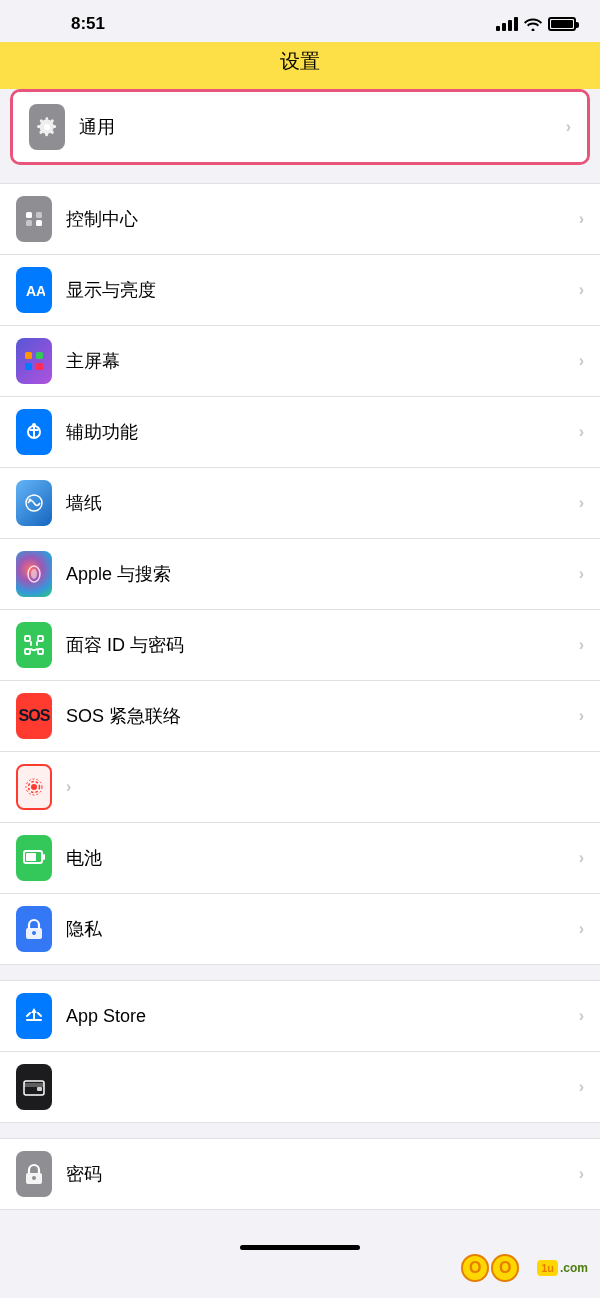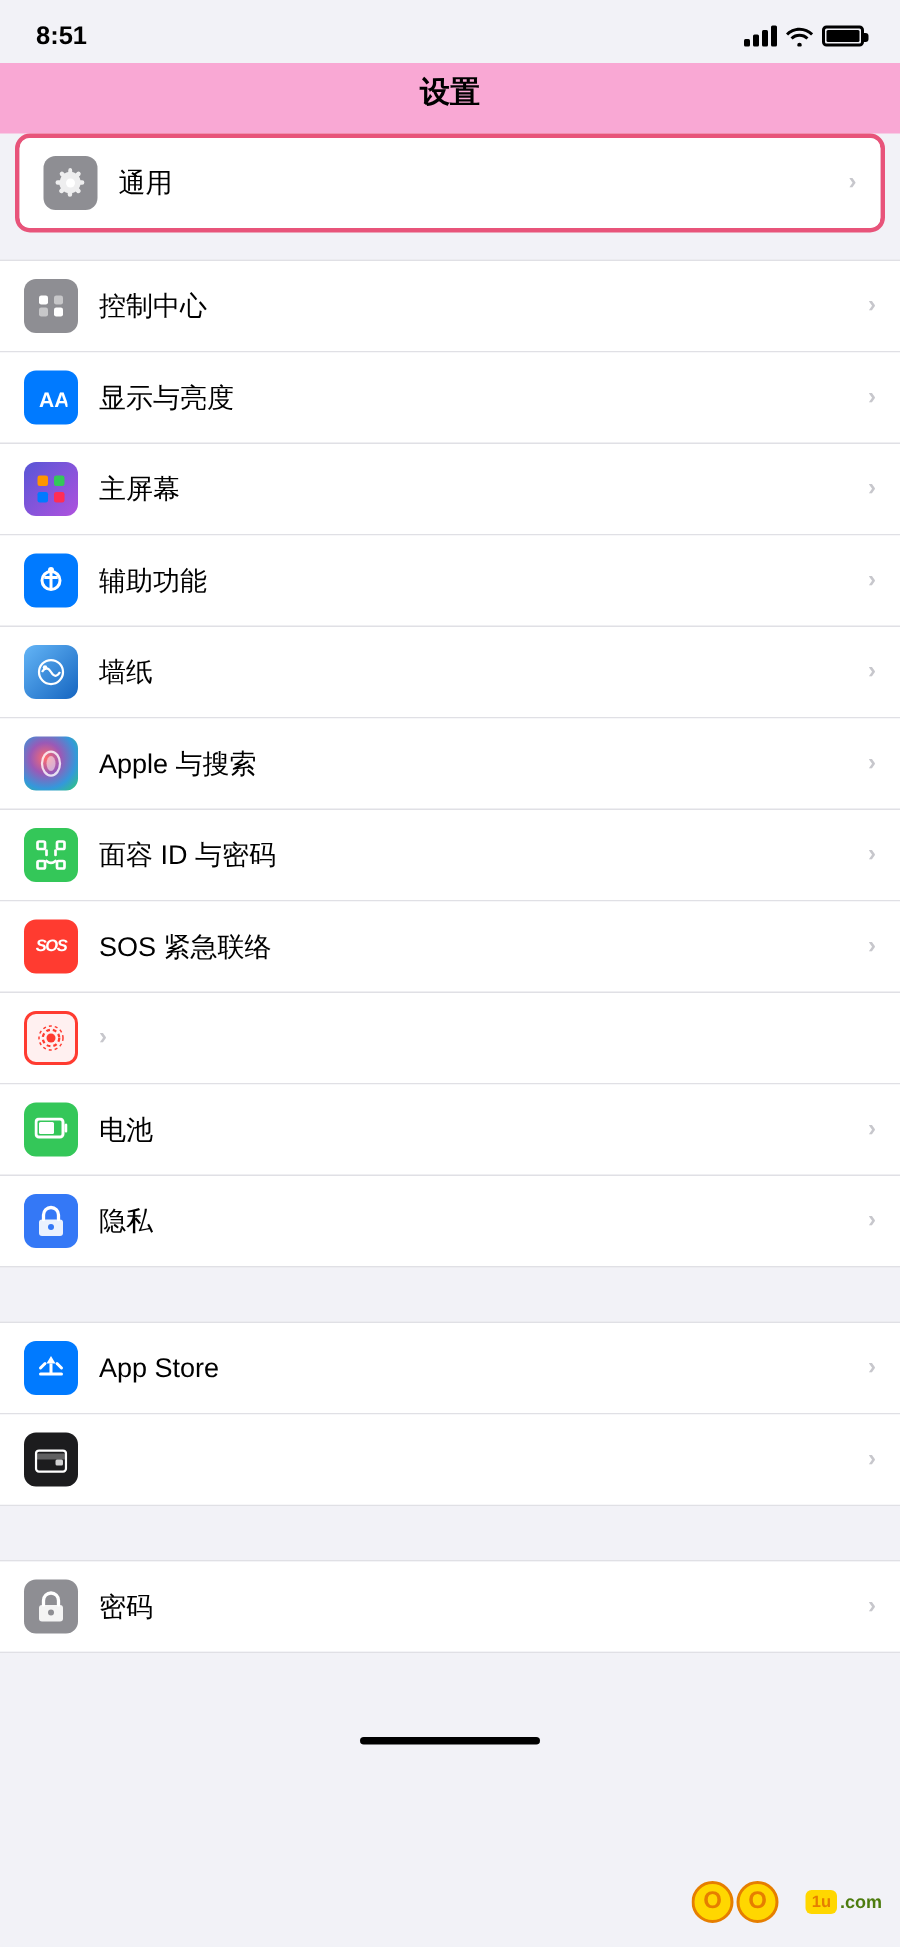--- a/index.html
+++ b/index.html
@@ -17,20 +17,21 @@
       display: flex;
       justify-content: space-between;
       align-items: center;
       padding: 14px 24px 8px 24px;
       background: #f2f2f7;
     }
     .status-time {
       font-size: 17px;
       font-weight: 600;
       color: #000;
+      margin-left: 47px;
     }
     .status-icons {
       display: flex;
       align-items: center;
       gap: 6px;
     }
     .signal-bars {
       display: flex;
       align-items: flex-end;
       gap: 2px;
@@ -69,30 +70,30 @@
       bottom: 1px;
       right: 1px;
       background: #000;
       border-radius: 1px;
     }
 
     
     .page-title {
       text-align: center;
       font-size: 20px;
-      font-weight: 700;
+      font-weight: 400;
       color: #000;
       padding: 6px 0 14px 0;
-      background: #f9a8d4;
+      background: #fde047;
     }
 
     
     .section {
       background: #fff;
-      margin-bottom: 36px;
+      margin-bottom: 15px;
       border-top: 1px solid #e0e0e5;
       border-bottom: 1px solid #e0e0e5;
     }
 
     
     .settings-row {
       display: flex;
       align-items: center;
       padding: 12px 16px;
       background: #fff;
@@ -100,21 +101,21 @@
       cursor: pointer;
       min-height: 58px;
     }
     .settings-row:last-child {
       border-bottom: none;
       justify-content: space-between;
     }
 
     .row-icon {
       width: 36px;
-      height: 36px;
+      height: 46px;
       border-radius: 8px;
       display: flex;
       align-items: center;
       justify-content: center;
       margin-right: 14px;
       flex-shrink: 0;
       font-size: 20px;
       color: #fff;
     }
 
@@ -267,21 +268,21 @@
         <line x1="14" y1="8" x2="14" y2="11" stroke="white" stroke-width="1.8" stroke-linecap="round"></line>
         <path d="M8 15 Q11 17.5 14 15" stroke="white" stroke-width="1.8" fill="none" stroke-linecap="round"></path>
       </svg>
     </div>
     <span class="row-label">面容 ID 与密码</span>
     <span class="row-chevron">›</span>
   </div>
 
   <div class="settings-row">
     <div class="row-icon" style="background:#ff3b30;">
-      <span style="font-size:11px;font-weight:800;color:#ffffff;letter-spacing:-1px;font-style:italic;">SOS</span>
+      <span style="font-size:16px;font-weight:800;color:#0f172a;letter-spacing:-1px;">SOS</span>
     </div>
     <span class="row-label">SOS 紧急联络</span>
     <span class="row-chevron">›</span>
   </div>
 
   <div class="settings-row">
     <div class="row-icon" style="background:#fff0f0; border: 2px solid #ff3b30;">
       <svg width="20" height="20" viewBox="0 0 20 20">
         <circle cx="10" cy="10" r="3" fill="#ff3b30"></circle>
         <circle cx="10" cy="10" r="5.5" fill="none" stroke="#ff3b30" stroke-width="1.5" stroke-dasharray="2.5 2"></circle>

